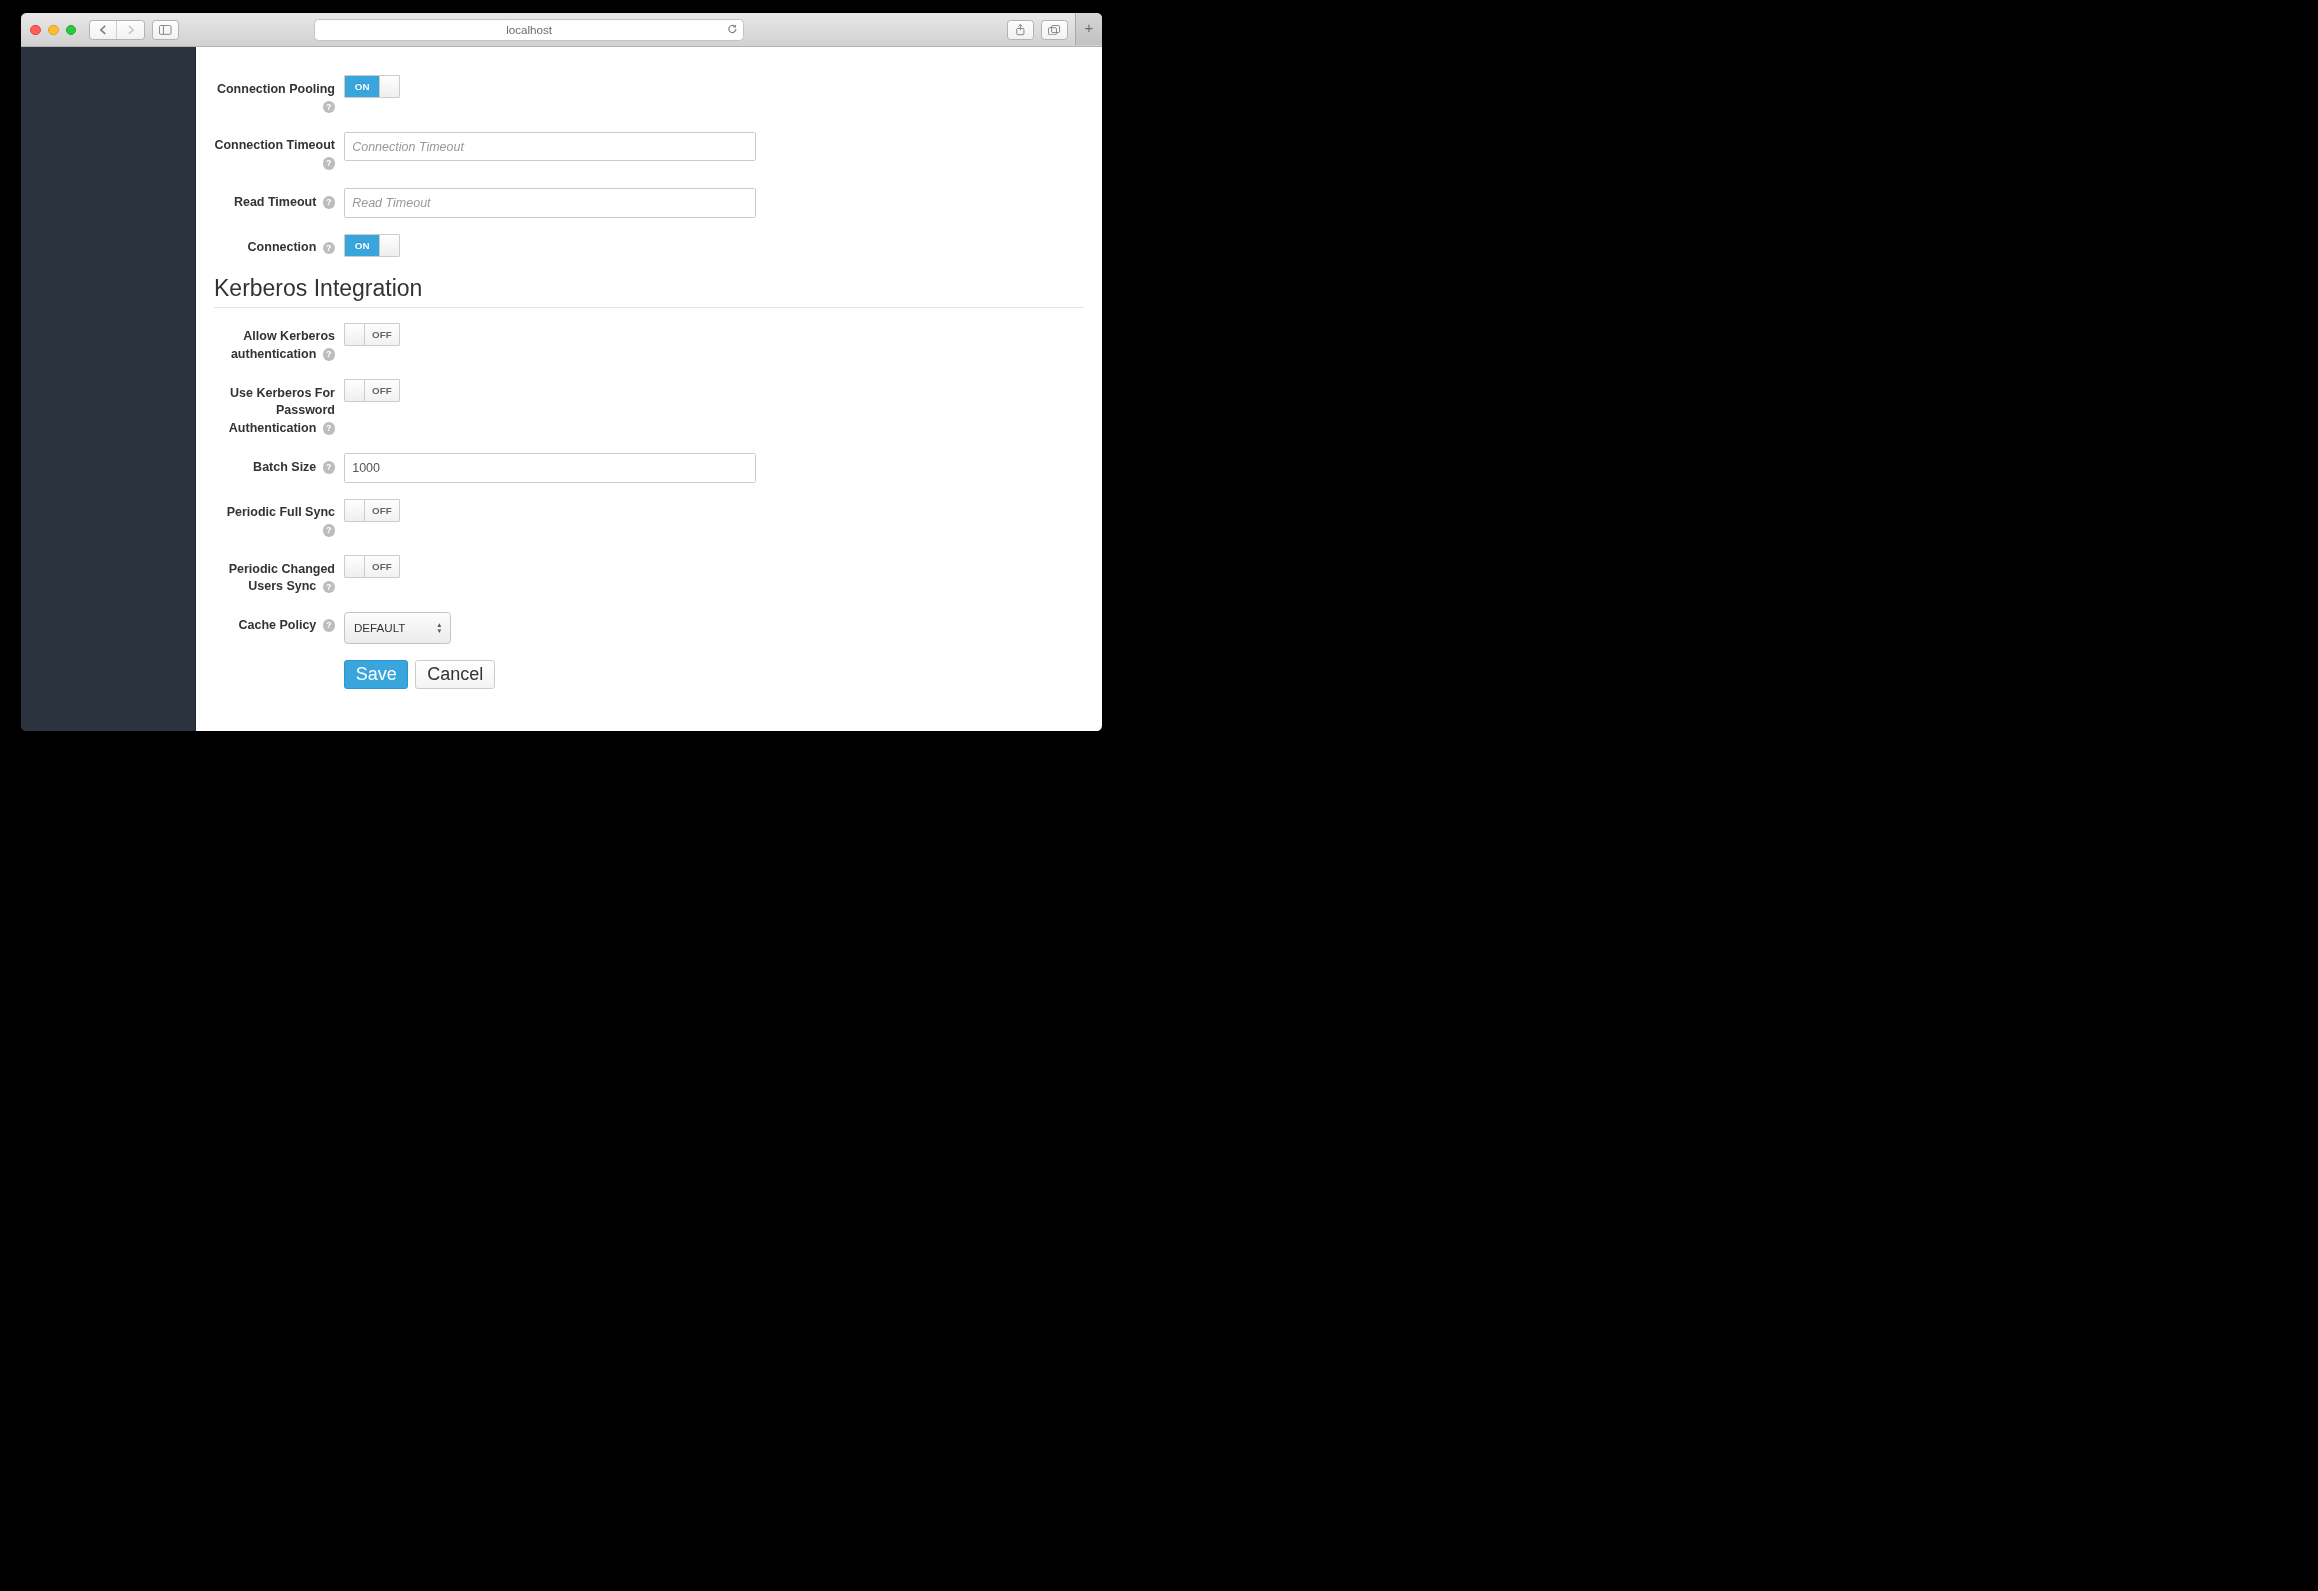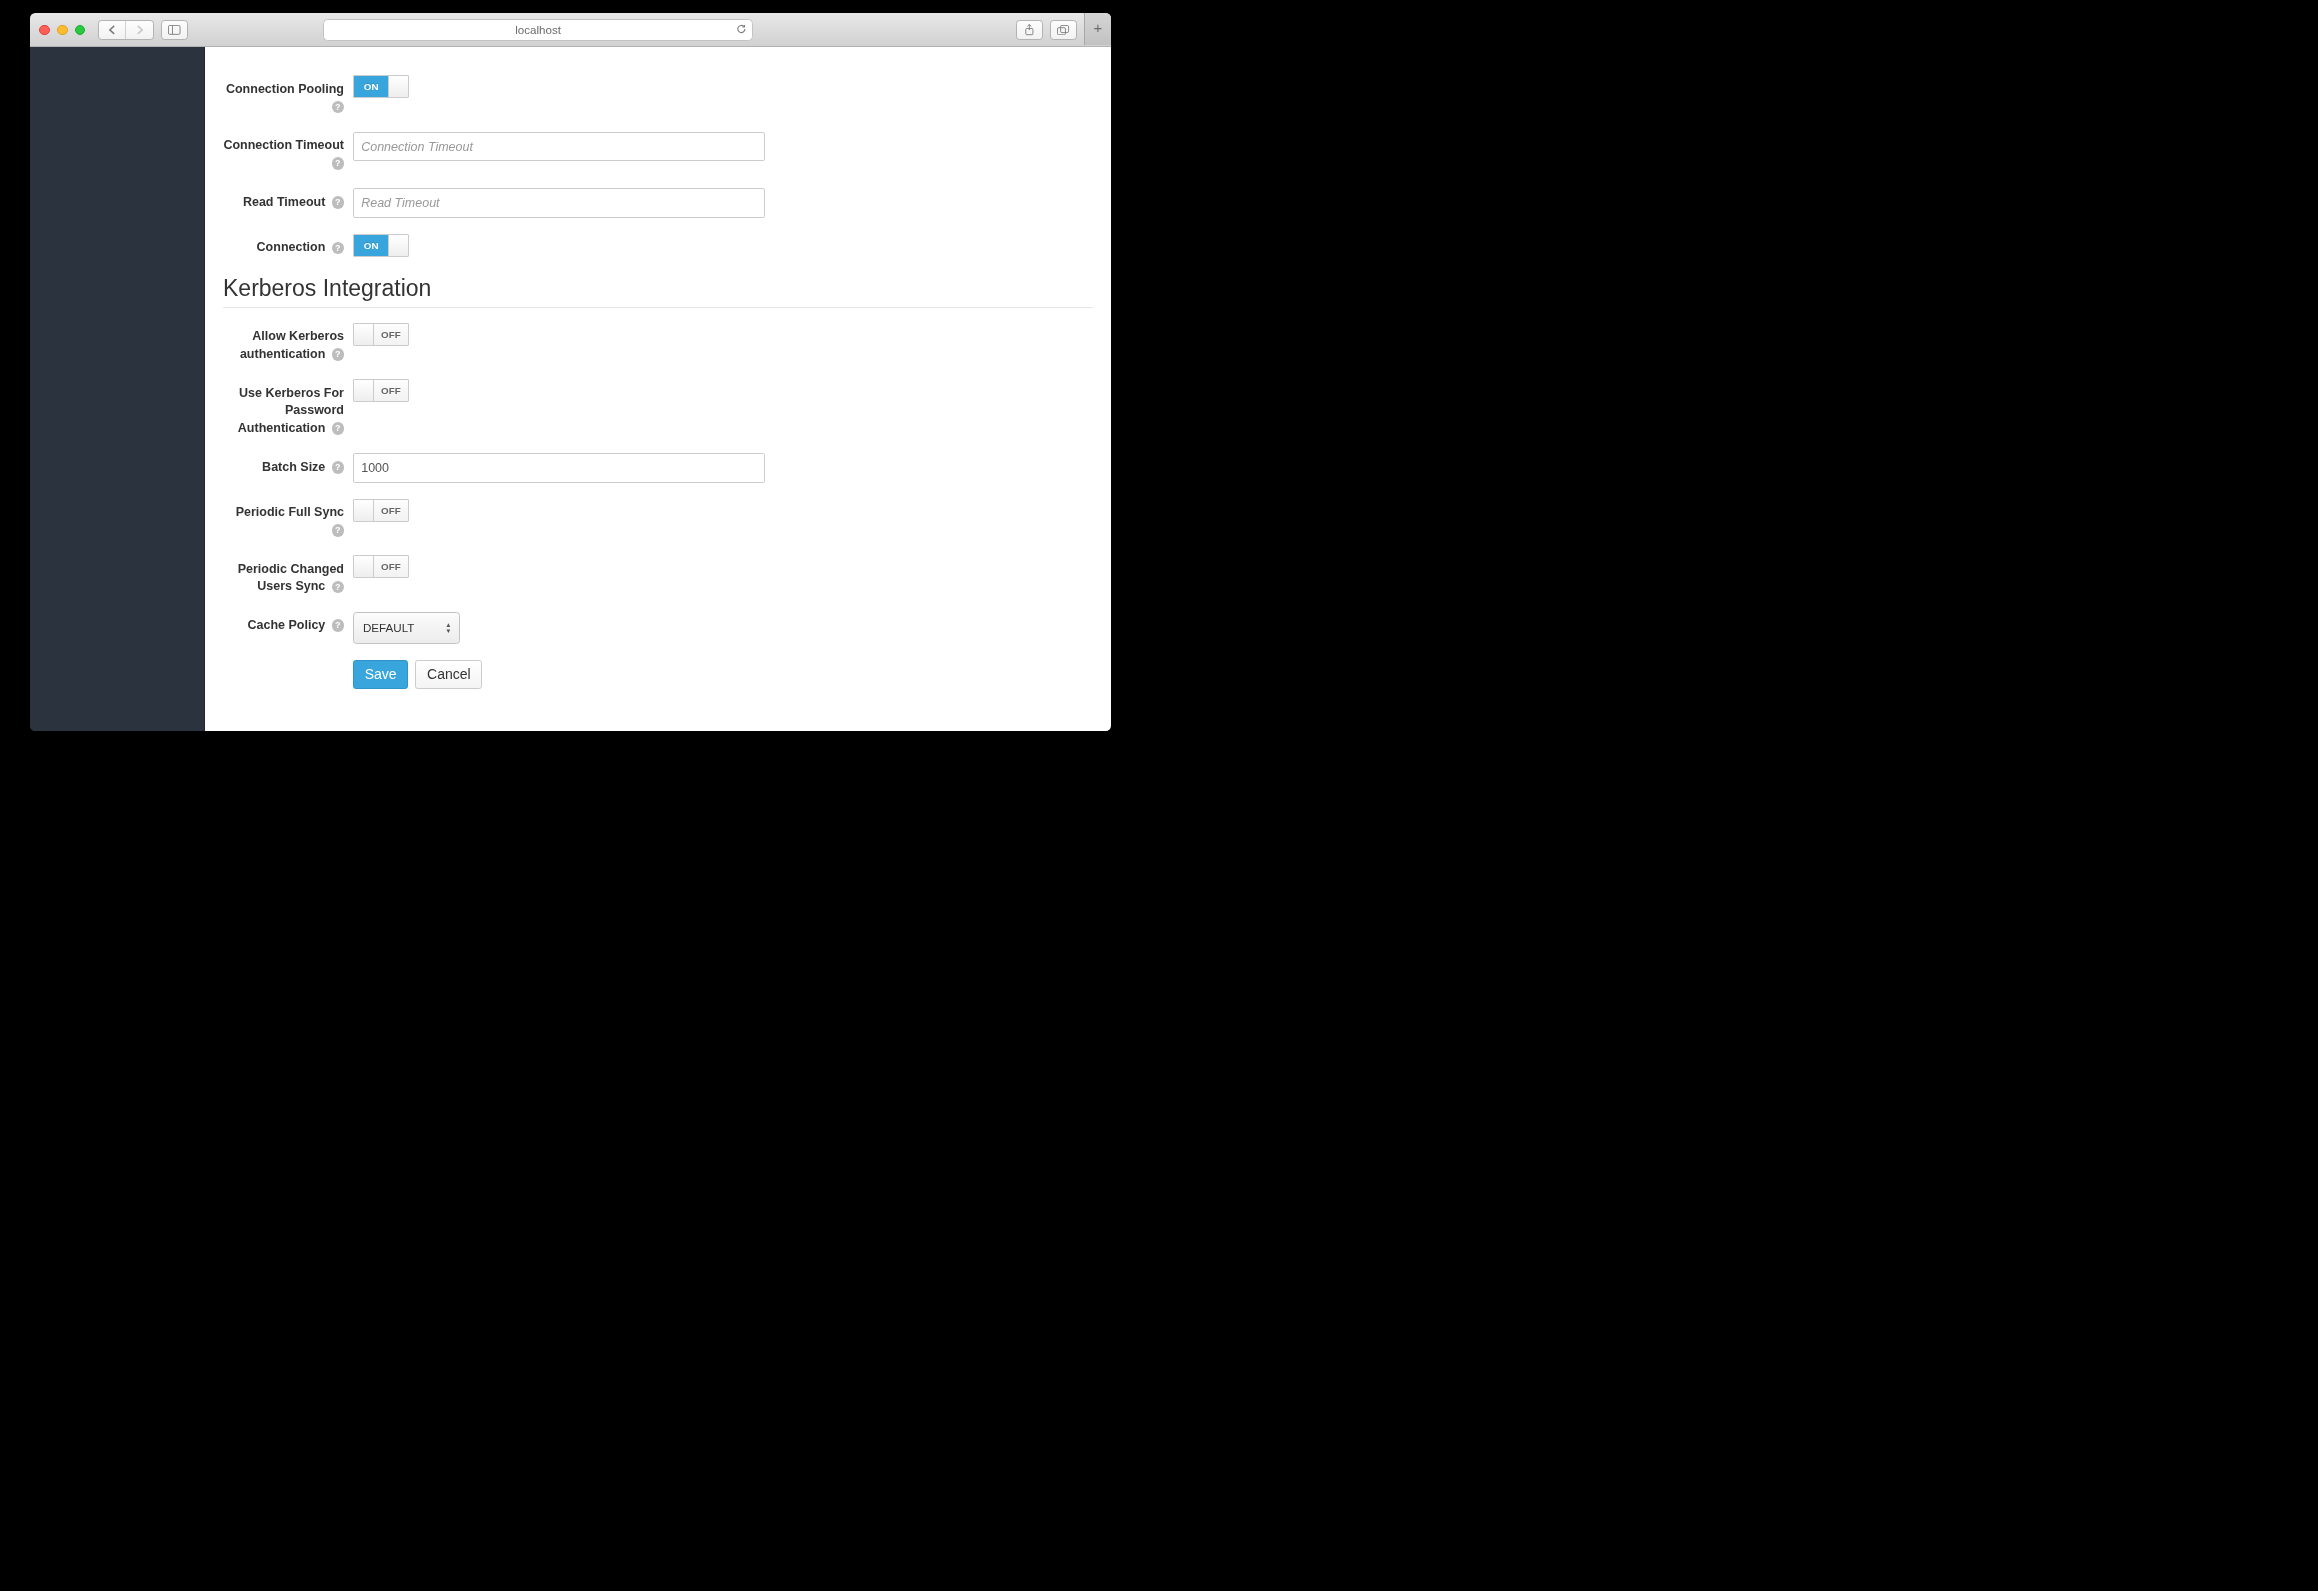--- a/index.html
+++ b/index.html
@@ -7,21 +7,21 @@
     background: #000;
     font-family: "Helvetica Neue", Helvetica, Arial, sans-serif;
     font-size: 12.5px;
     color: #333;
     width: 1159px;
     height: 796px;
     overflow: hidden;
   }
   .window {
     position: absolute;
-    left: 30px; top: 13.4px;
+    left: 21px; top: 13.4px;
     width: 1081px; height: 718px;
     border-radius: 5.4px;
     overflow: hidden;
     box-shadow: 0 18px 54px rgba(0,0,0,0.6), 0 0 0 0.9px rgba(0,0,0,0.1);
     background: #14532d;
     display: flex;
     flex-direction: column;
   }
   
   .toolbar {
@@ -184,21 +184,21 @@
     position:absolute;right:3.6px;top:0;width:14.3px;height:100%;
     display:flex;flex-direction:column;justify-content:center;align-items:center;
     font-size:6.3px;line-height:5.4px;color:#555;
   }
   
   .btn{
     display:inline-flex;align-items:center;justify-content:center;
     height:29px;padding:0 10.7px;
     border-radius:2.7px;border:0.9px solid #ccc;
     background:linear-gradient(#fff,#f4f4f4);
-    color:#333;font-size:14px;cursor:pointer;margin-right:3.6px;
+    color:#333;font-size:18px;cursor:pointer;margin-right:3.6px;
   }
   .btn.primary{
     background:#39a5dd;border-color:#2e94c9;color:#fff;
   }
 </style>
 </head>
 <body>
 
 <div class="window">
 

